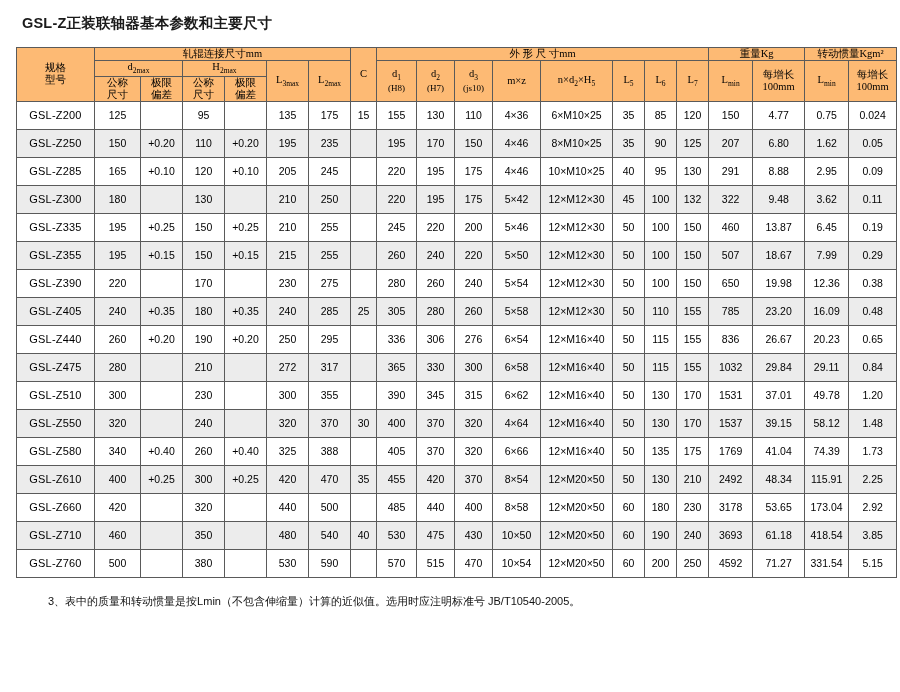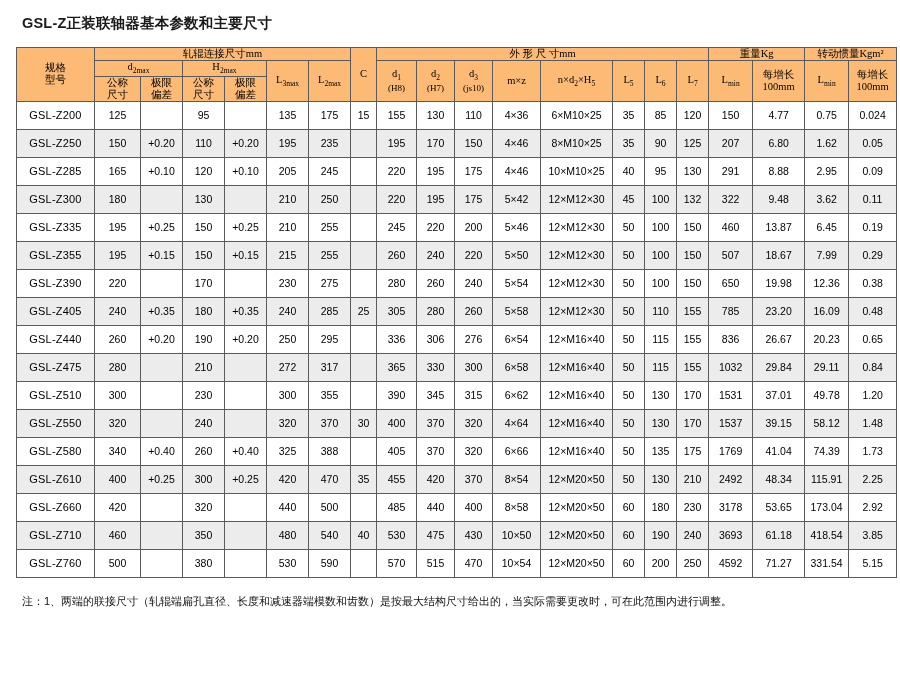--- a/index.html
+++ b/index.html
@@ -517,18 +517,18 @@
           <td>250</td>
           <td>4592</td>
           <td>71.27</td>
           <td>331.54</td>
           <td>5.15</td>
         </tr>
       </tbody>
   </table>
 
   <div class="notes">
-    <div class="note-line">
-      <span class="notes-label">注：</span><span>1、两端的联接尺寸（轧辊端扁孔直径、长度和减速器端模数和齿数）是按最大结构尺寸给出的，当实际需要更改时，可在此范围内进行调整。</span>
+    <div class="note-line" style="padding-left:26px">
+      <span>3、表中的质量和转动惯量是按Lmin（不包含伸缩量）计算的近似值。选用时应注明标准号 JB/T10540-2005。</span>
     </div>
   </div>
 
 </div>
 
 </body></html>

